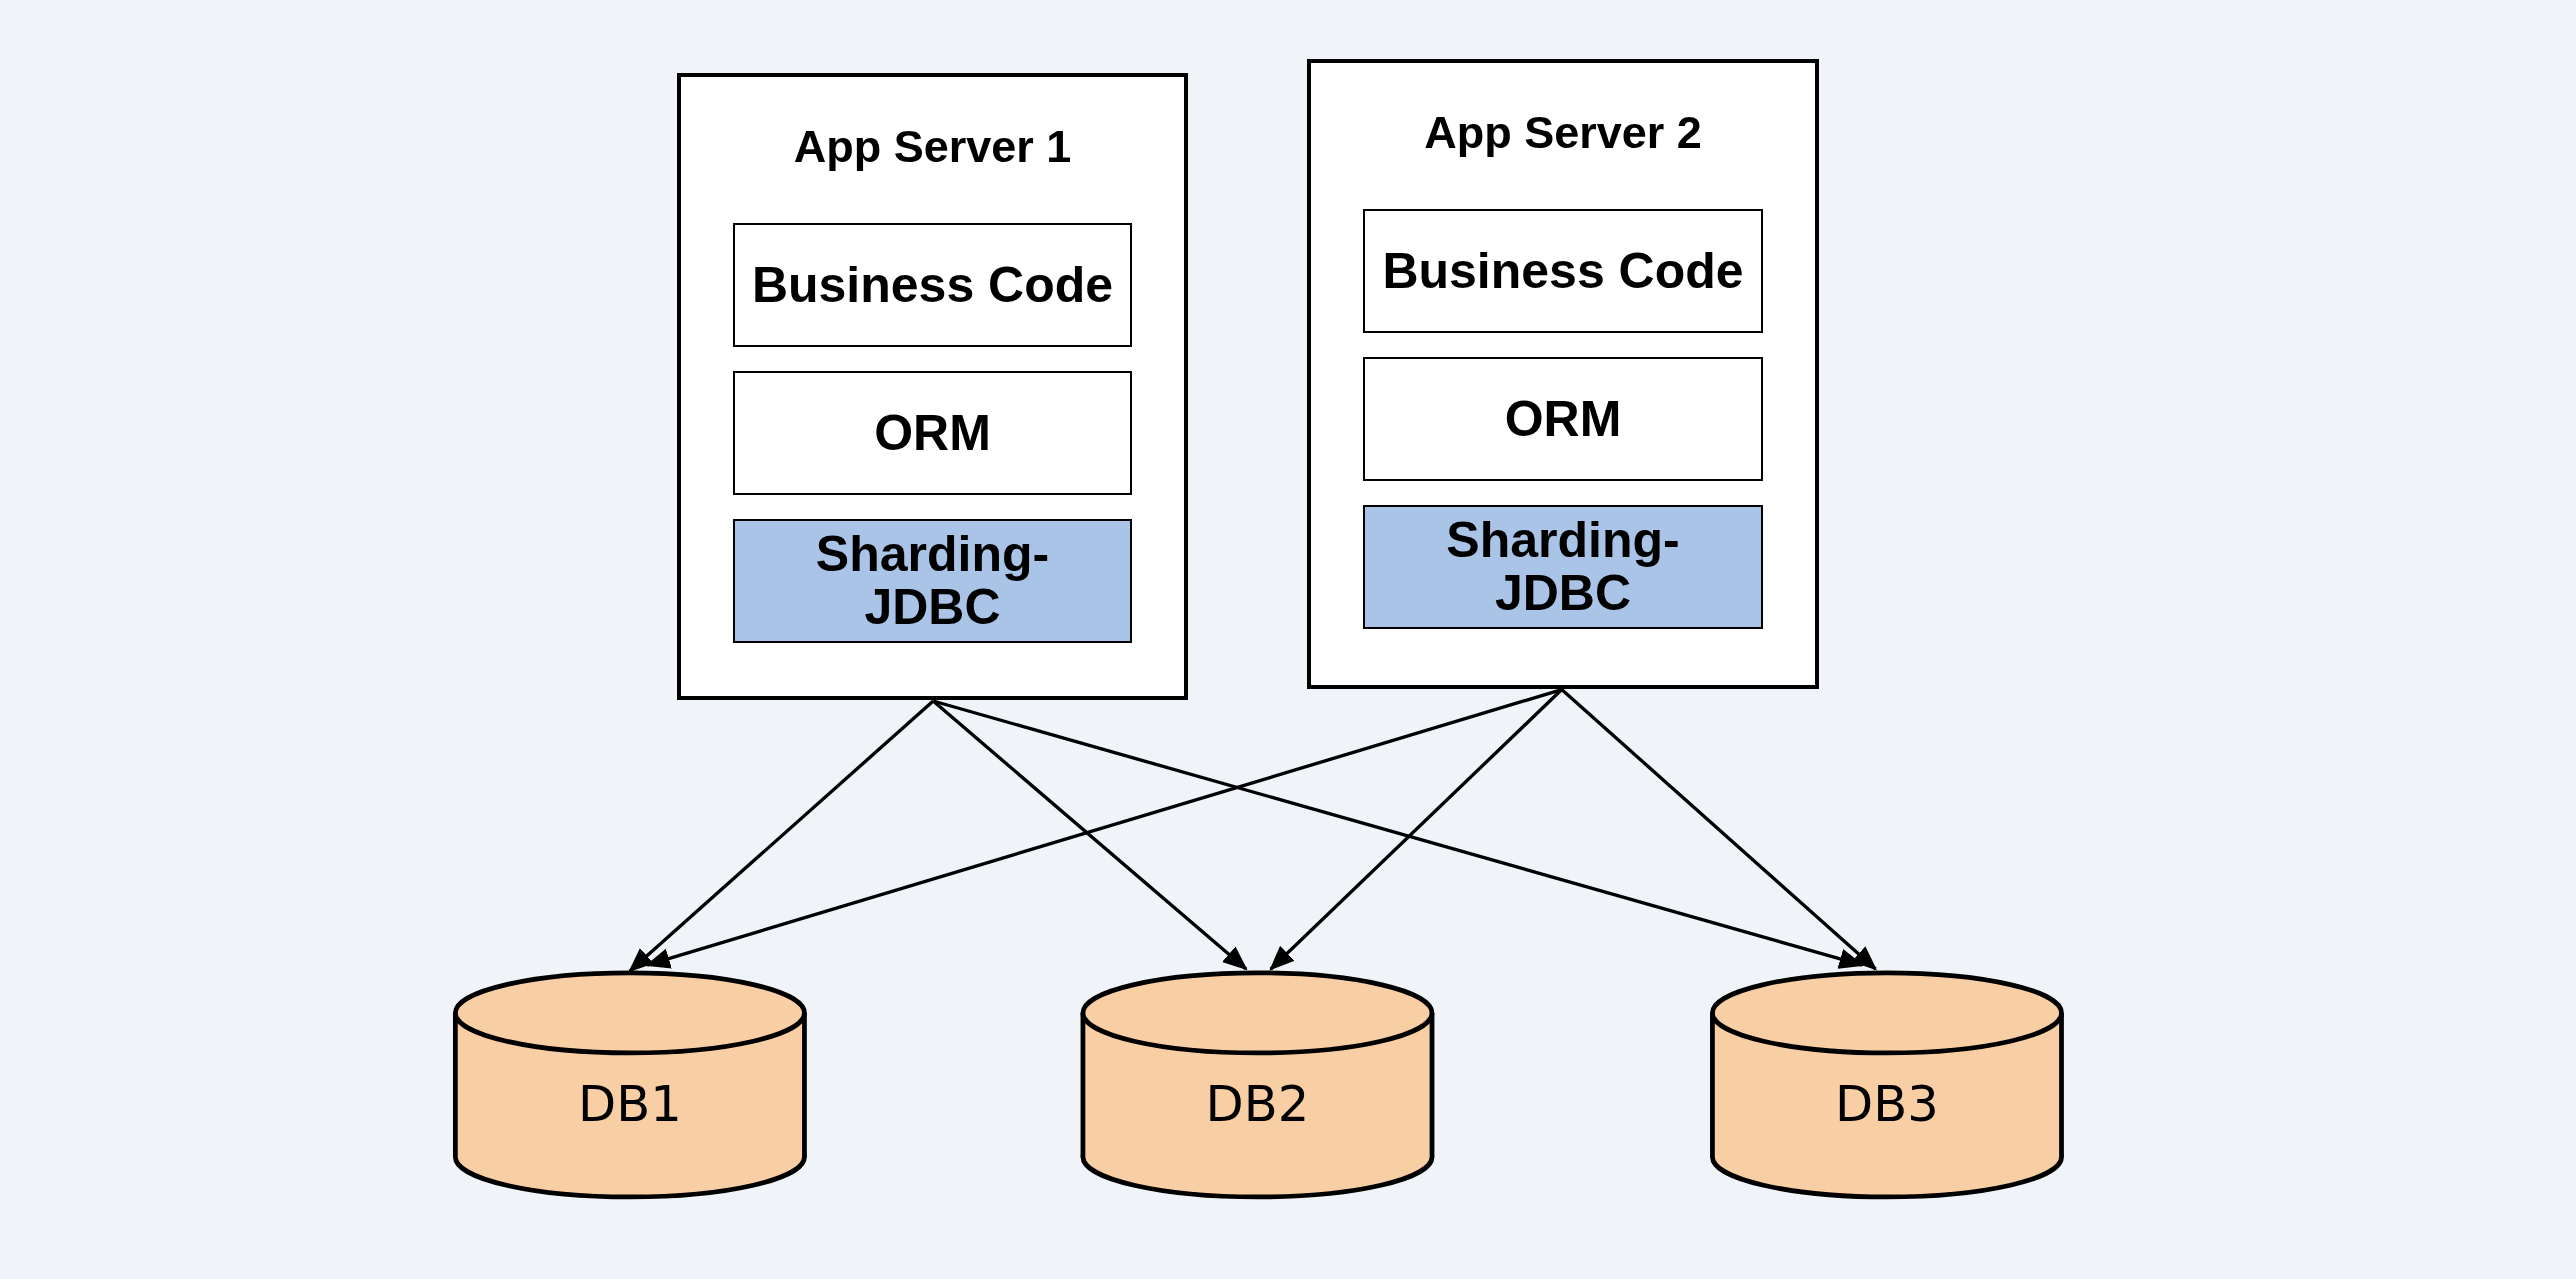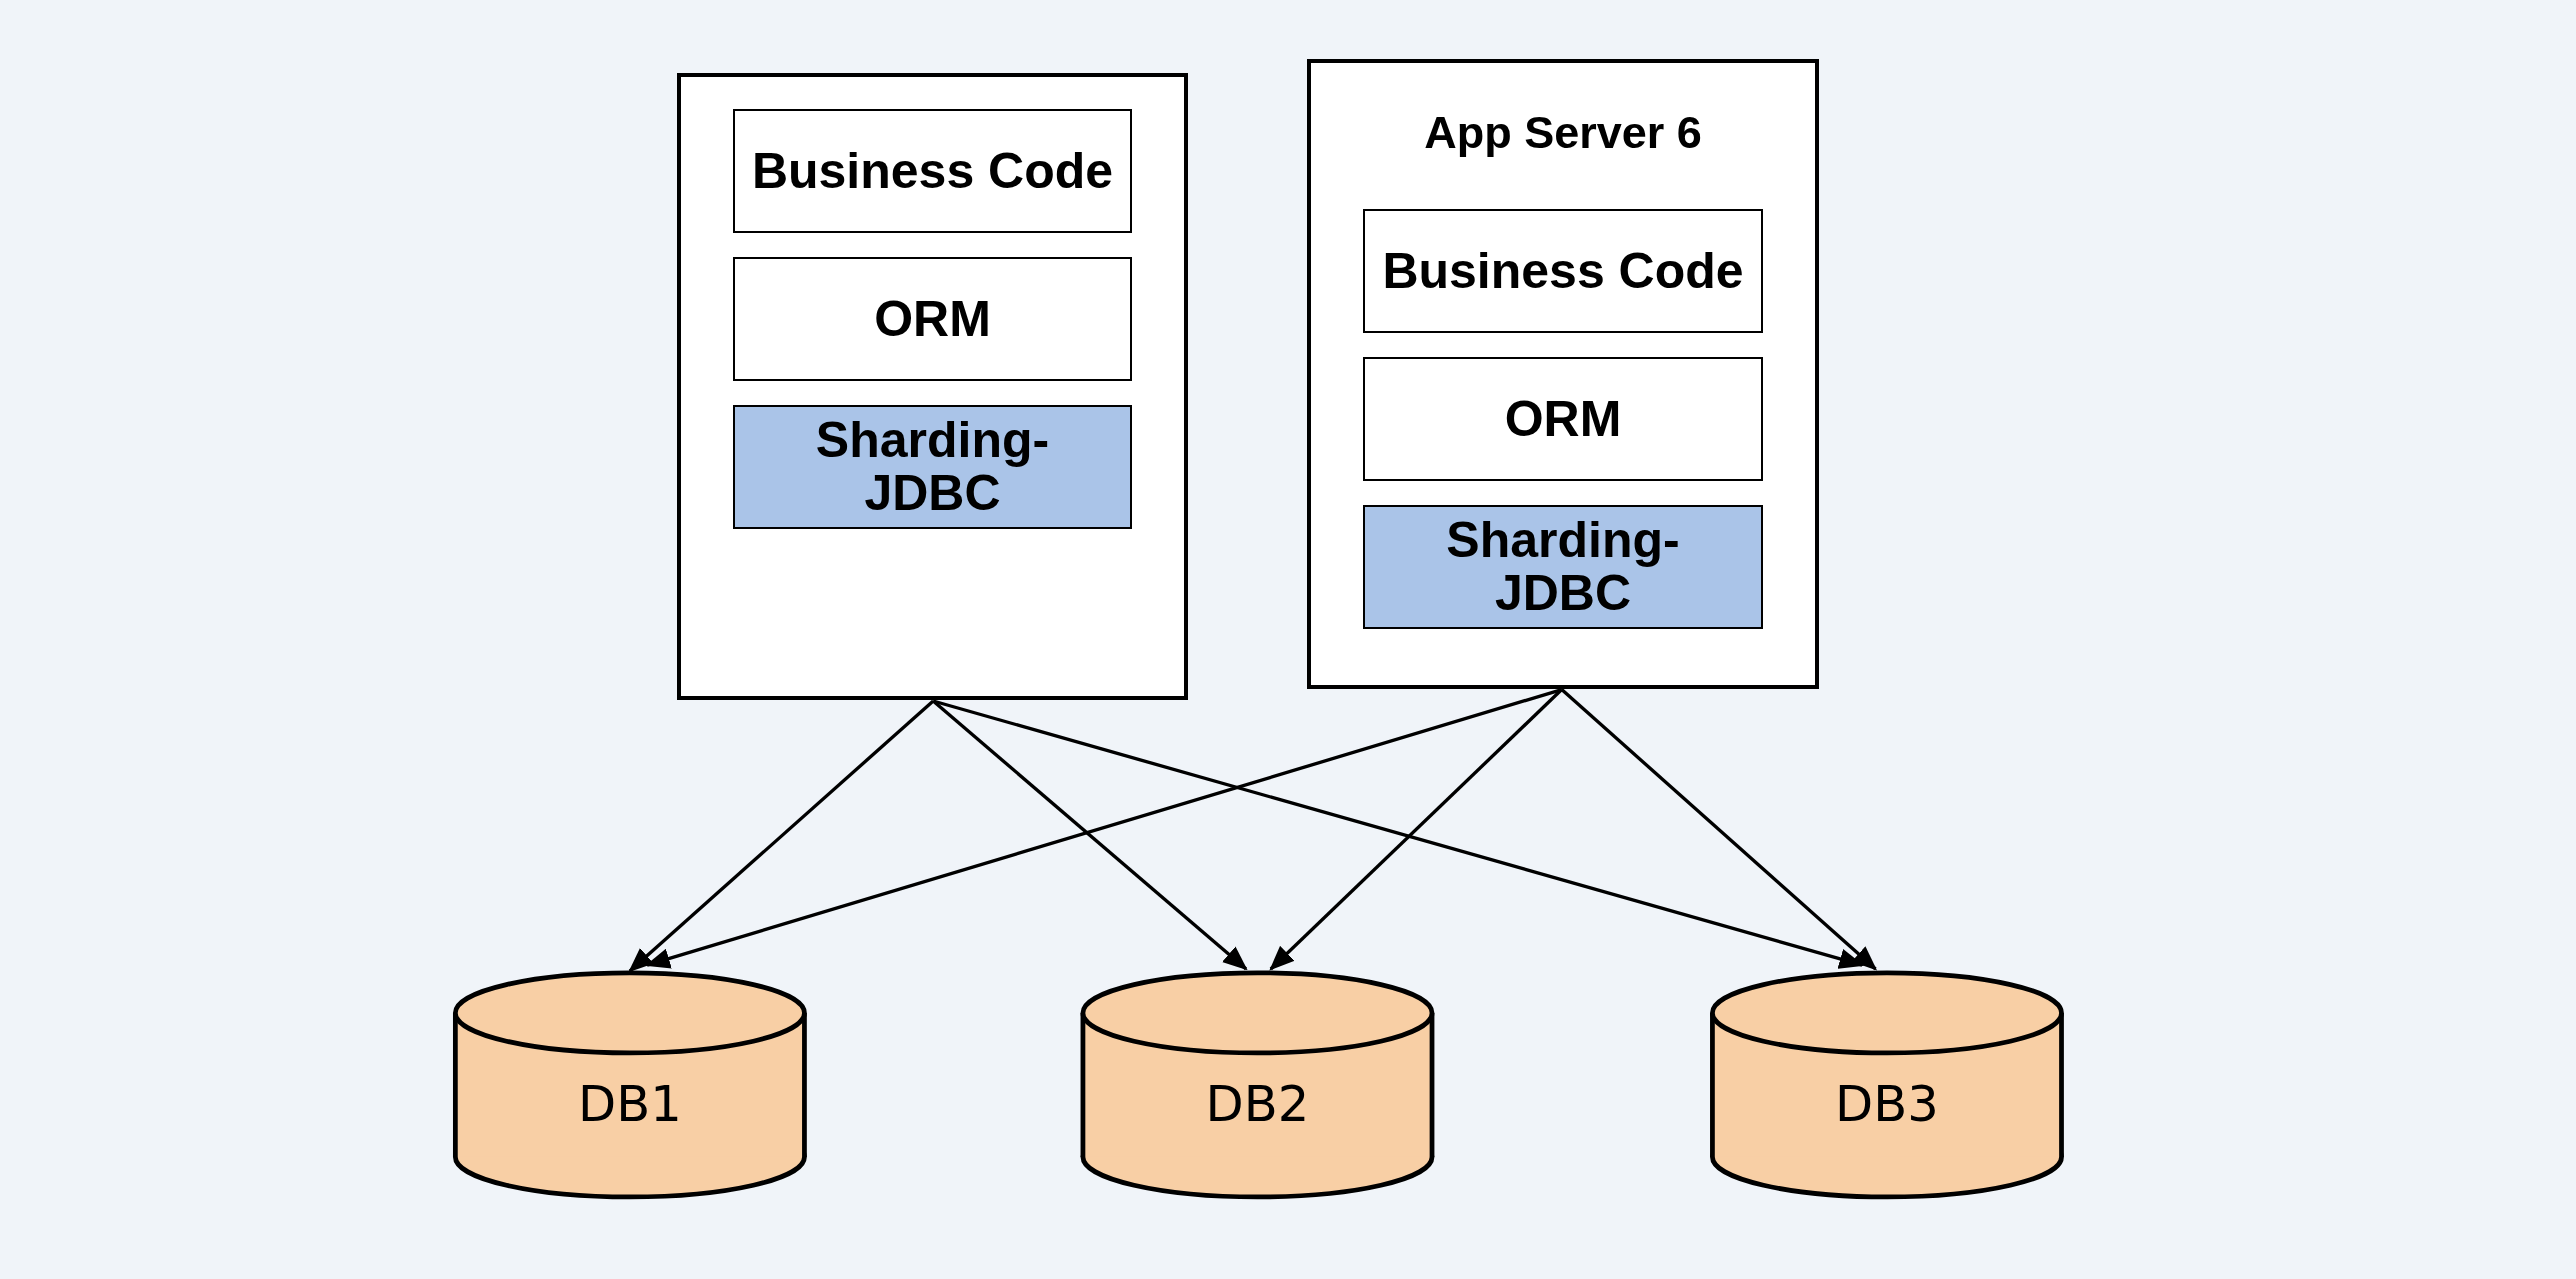--- a/index.html
+++ b/index.html
@@ -103,28 +103,29 @@
       <ellipse class="cyl-stroke" cx="1978" cy="1213" rx="183" ry="42"></ellipse>
       <rect class="cyl-fill" x="1795" y="1062" width="366" height="151"></rect>
       <line class="cyl-side" x1="1795" y1="1062" x2="1795" y2="1213"></line>
       <line class="cyl-side" x1="2161" y1="1062" x2="2161" y2="1213"></line>
       <ellipse class="cyl-stroke" cx="1978" cy="1062" rx="183" ry="42"></ellipse>
       <text class="db-label" x="1978" y="1175">DB3</text>
     </g>
   </svg>
 
   <div class="server server-1">
+    <div class="server-title">App Server 1</div>
     <div class="layer">Business Code</div>
     <div class="layer">ORM</div>
     <div class="layer highlight">Sharding-
 JDBC</div>
   </div>
 
   <div class="server server-2">
-    <div class="server-title">App Server 6</div>
+    <div class="server-title">App Server 2</div>
     <div class="layer">Business Code</div>
     <div class="layer">ORM</div>
     <div class="layer highlight">Sharding-
 JDBC</div>
   </div>
 
 </div>
 
 
 </body></html>

